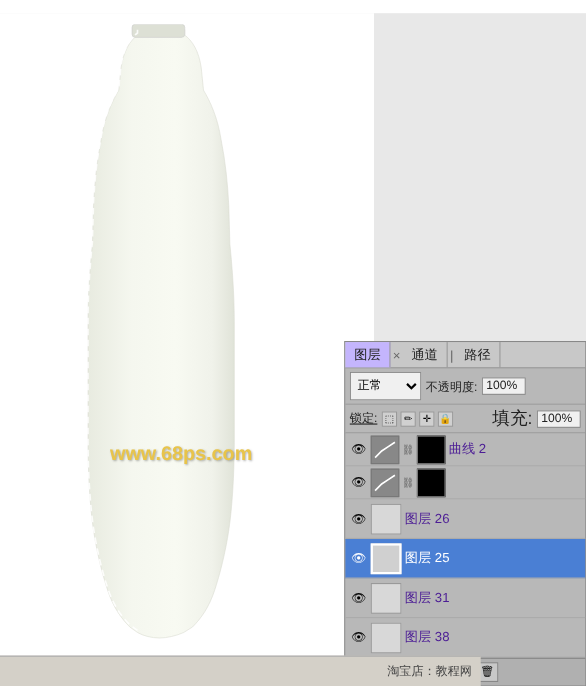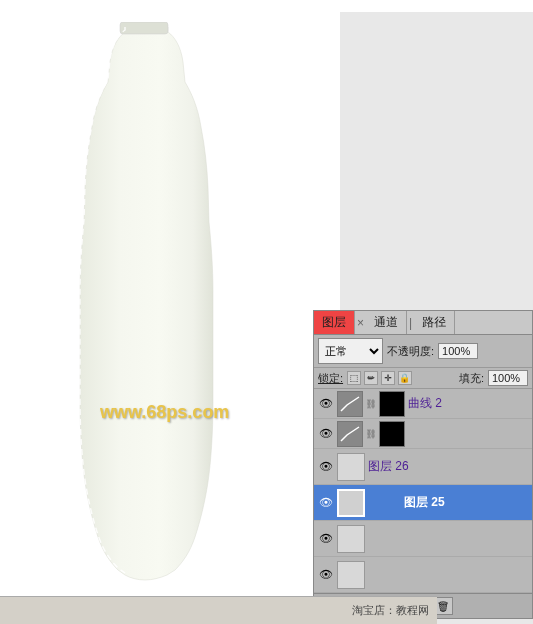--- a/index.html
+++ b/index.html
@@ -78,21 +78,21 @@
 
     .panel-tab {
       padding: 3px 8px;
       font-size: 12px;
       color: #222;
       cursor: pointer;
       border-right: 1px solid #999;
     }
 
     .panel-tab.active {
-      background: #ef4444;
+      background: #c4b5fd;
       text-align: center;
     }
 
     .panel-tab-sep {
       color: #666;
       padding: 3px 2px;
     }
 
     
     .blend-row {
@@ -155,21 +155,21 @@
       background: #d0d0d0;
       border: 1px solid #999;
       display: flex;
       align-items: center;
       justify-content: center;
       font-size: 9px;
       cursor: pointer;
     }
 
     .fill-label {
-      font-size: 11px;
+      font-size: 16px;
       color: #222;
       margin-left: auto;
     }
 
     .fill-value {
       font-size: 11px;
       color: #222;
       background: #f0f0f0;
       border: 1px solid #888;
       padding: 1px 3px;
@@ -438,31 +438,33 @@
 
   <div class="layer-row">
     <div class="layer-eye">👁</div>
     <div class="layer-thumb layer-thumb-gray" style="width:28px;height:28px;border:1px solid #999;background:#d8d8d8;"></div>
     <span class="layer-name">图层 26</span>
   </div>
 
   <div class="layer-row selected">
     <div class="layer-eye" style="color:#fff;">👁</div>
     <div class="layer-thumb" style="width:28px;height:28px;border:2px solid #fff;background:#d0d0d0;"></div>
-    <span class="layer-name" style="color:#fff;font-weight:bold;margin-left:36px;">图层 25</span>
+    <span class="layer-name" style="color:#fff;font-weight:normal;">图层 25</span>
   </div>
 
   <div class="layer-row">
     <div class="layer-eye">👁</div>
     <div class="layer-thumb layer-thumb-gray" style="width:28px;height:28px;border:1px solid #999;background:#d8d8d8;"></div>
+    <span class="layer-name">图层 31</span>
   </div>
 
   <div class="layer-row">
     <div class="layer-eye">👁</div>
     <div class="layer-thumb layer-thumb-gray" style="width:28px;height:28px;border:1px solid #999;background:#d8d8d8;"></div>
+    <span class="layer-name">图层 38</span>
   </div>
 
   <div class="panel-bottom">
     <div class="panel-btn" title="链接图层">⛓</div>
     <div class="panel-btn" title="添加图层样式">
         <em>fx</em>
       </div>
     <div class="panel-btn" title="添加图层蒙版">◻</div>
     <div class="panel-btn" title="新建组">📁</div>
     <div class="panel-btn" title="新建图层">📄</div>

